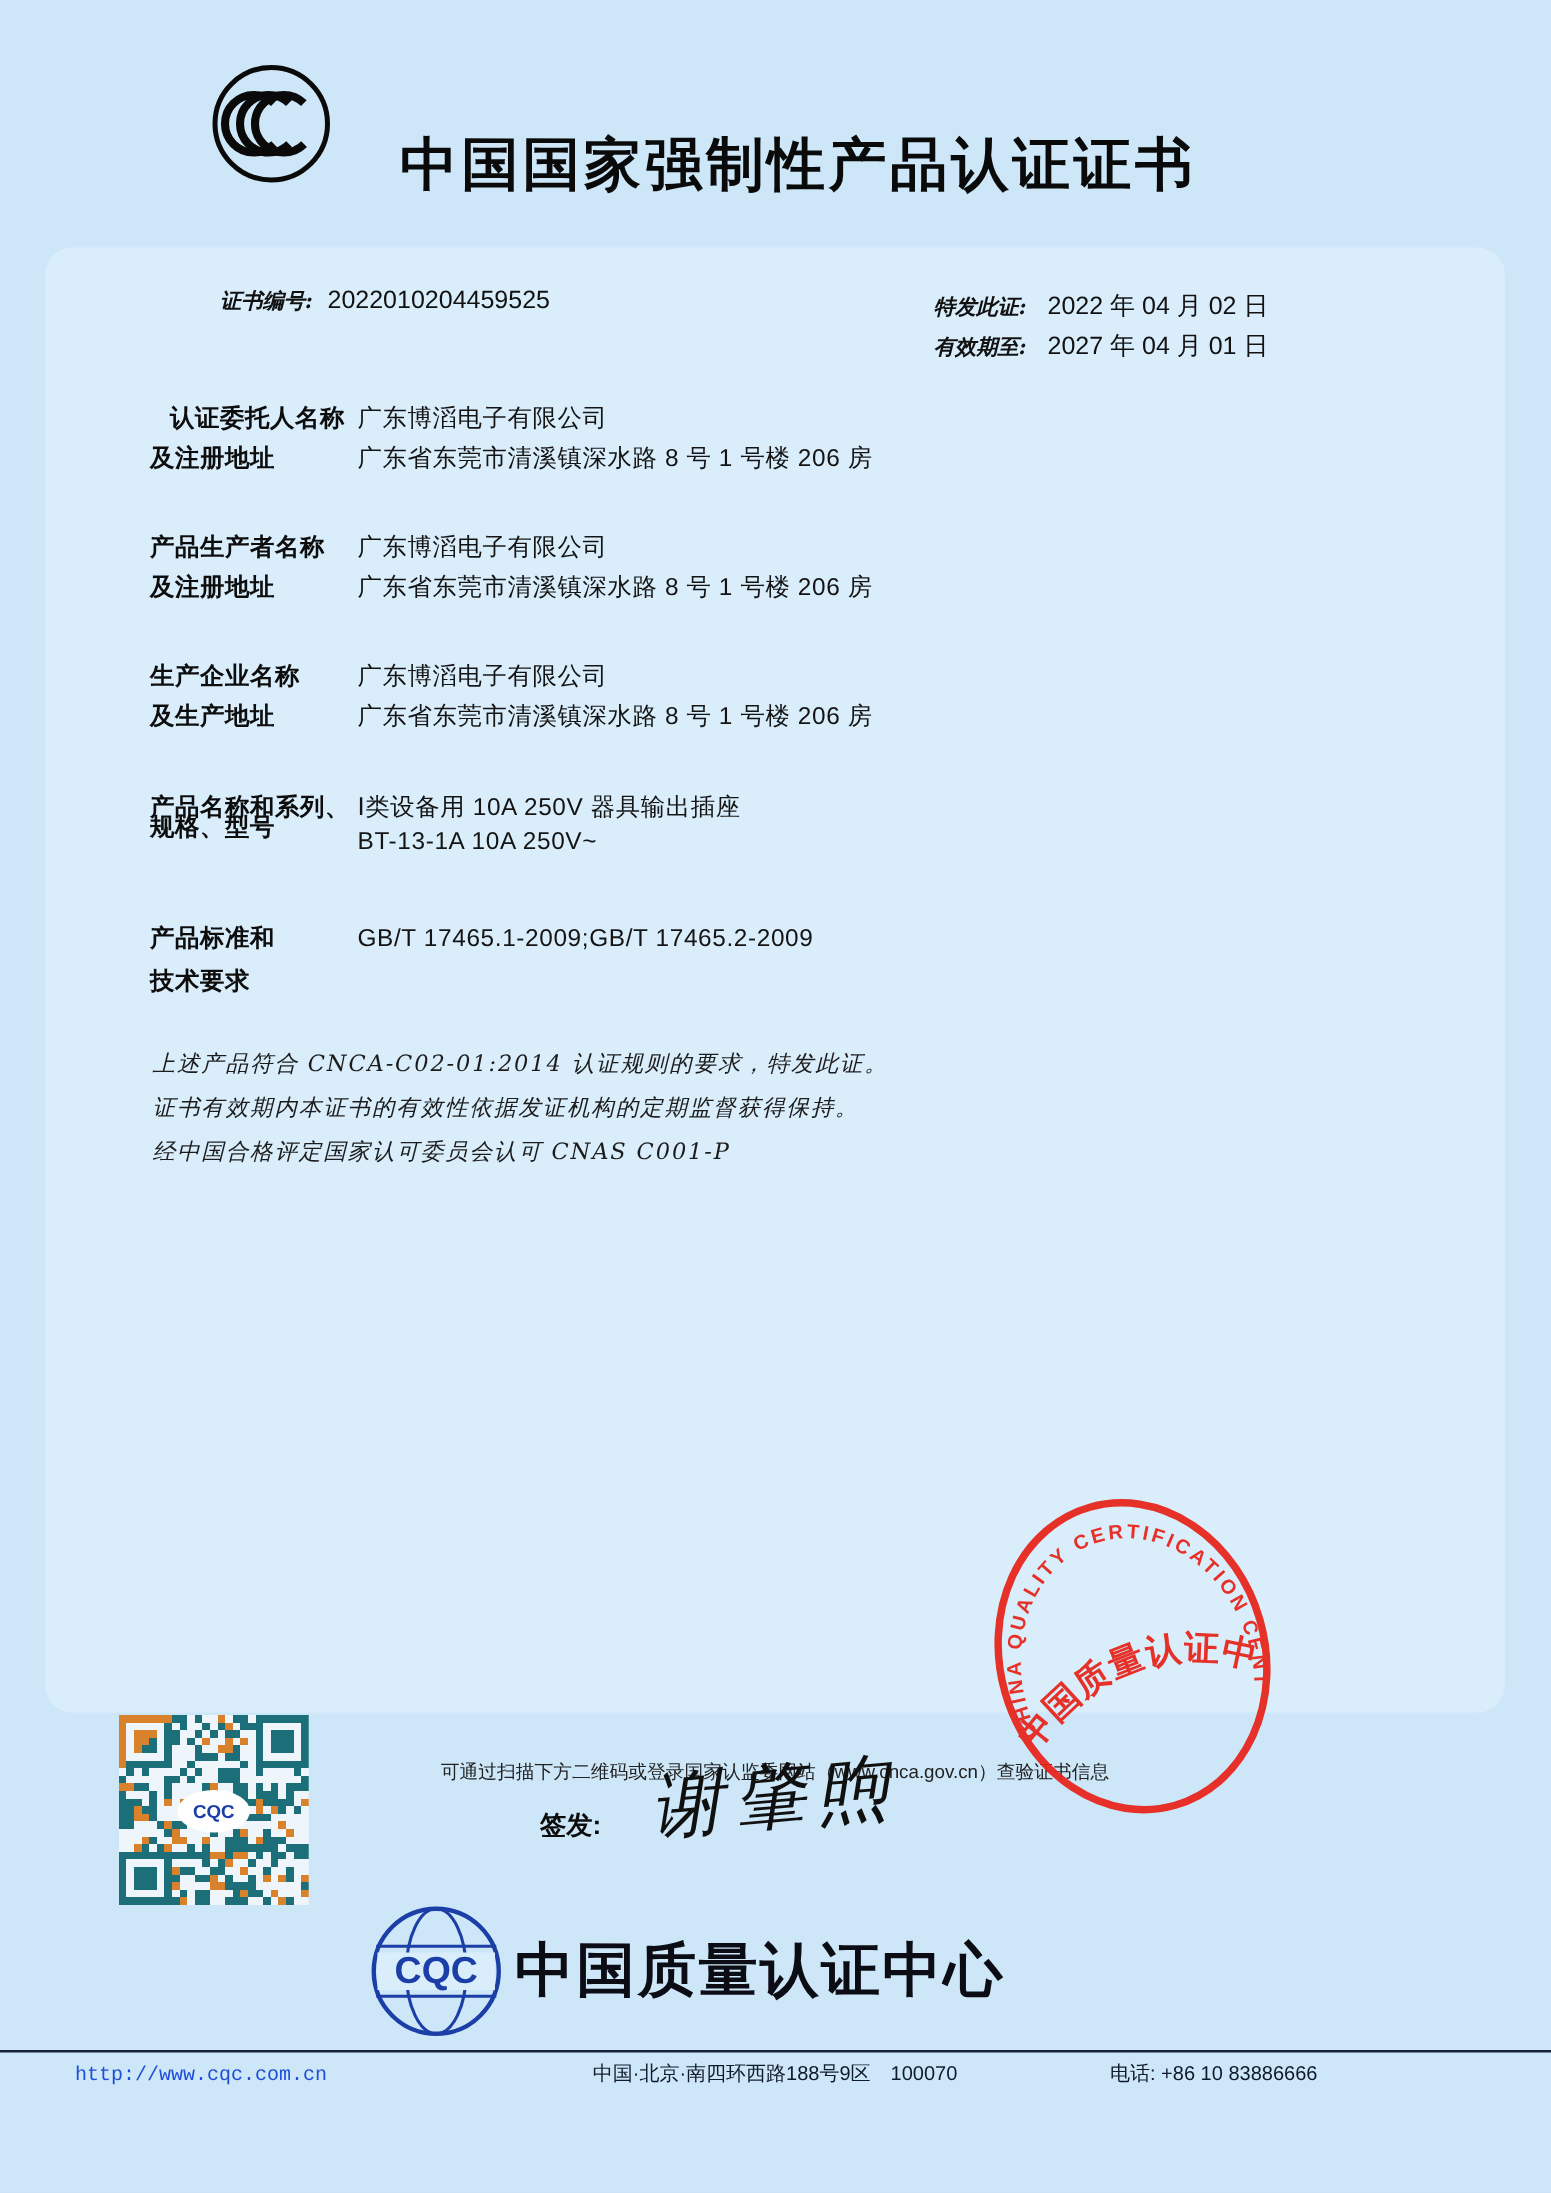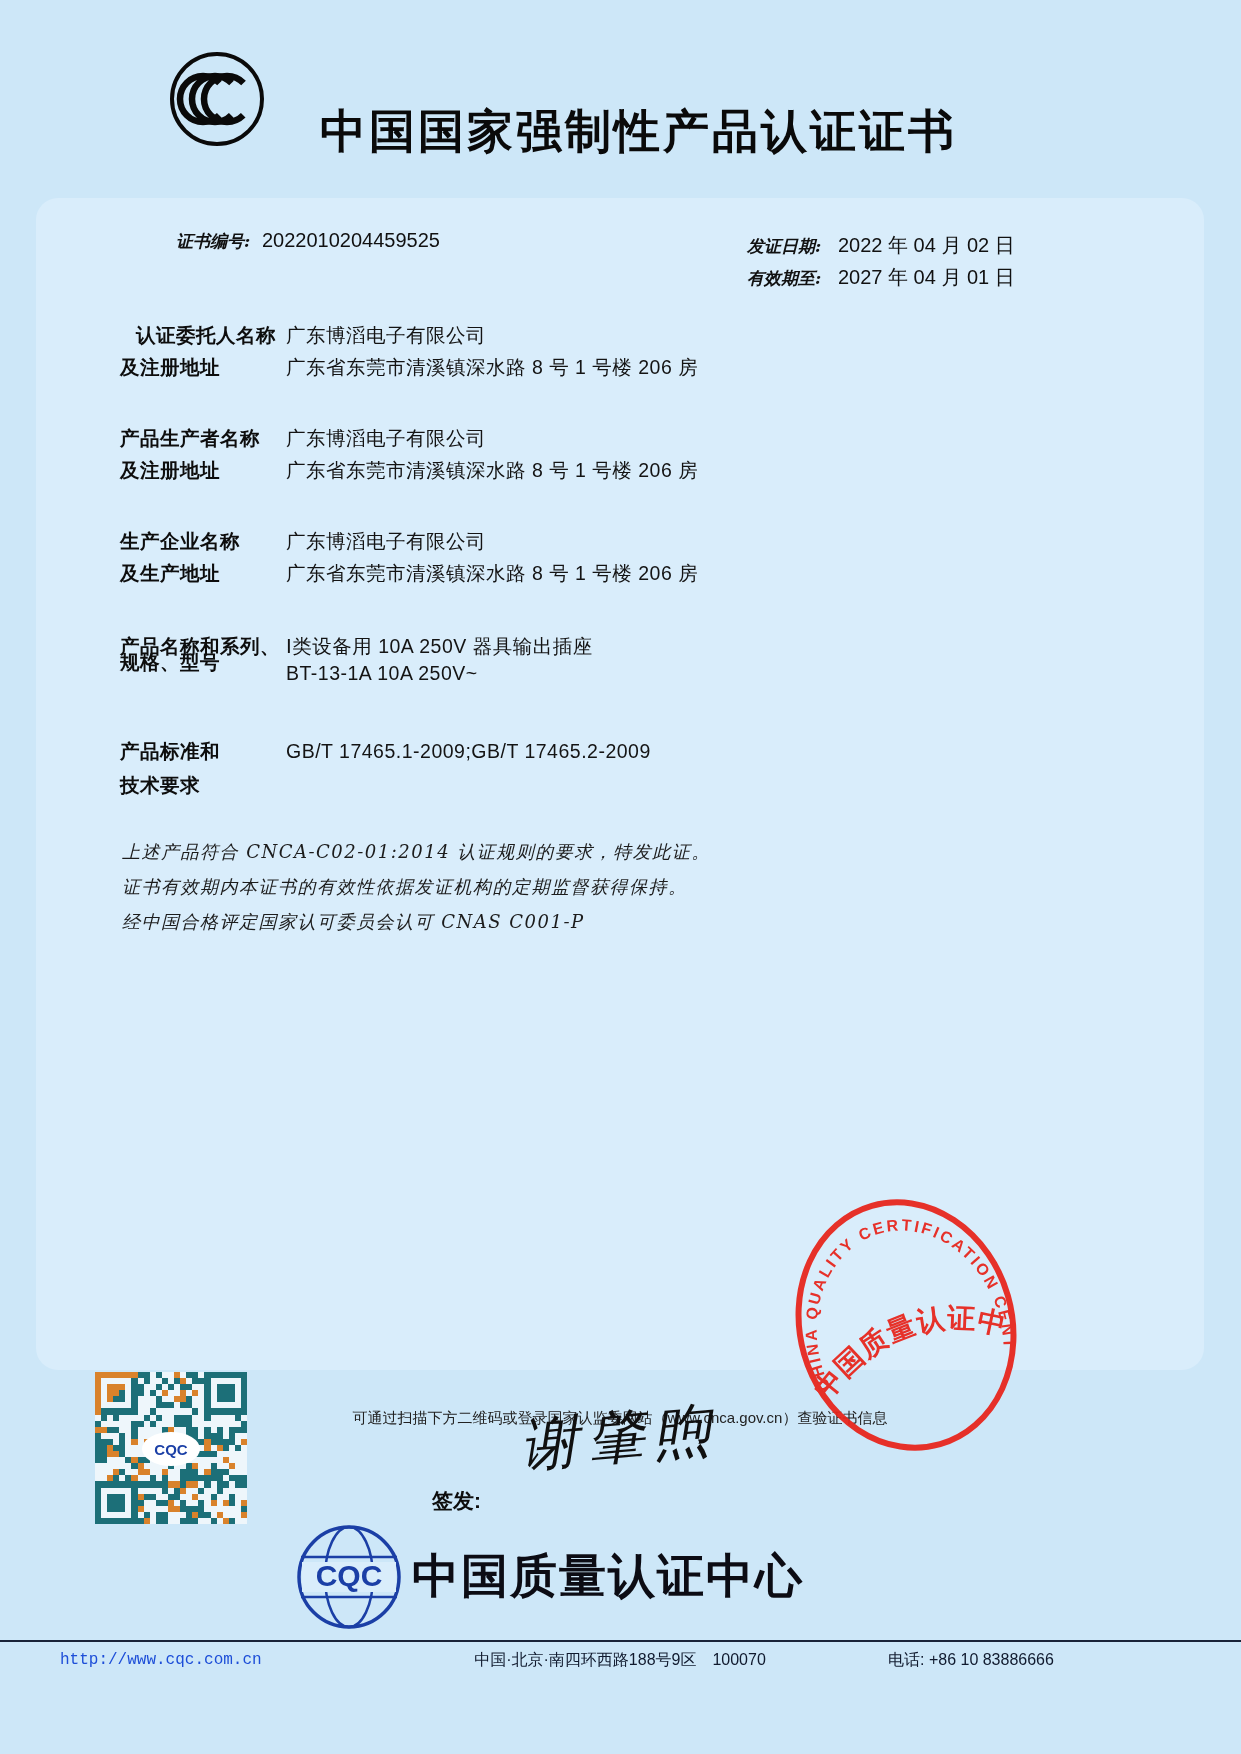--- a/index.html
+++ b/index.html
@@ -37,21 +37,21 @@
     <circle cx="59" cy="49" r="23" fill="none" stroke="#0a0a0a" stroke-width="6.5" stroke-dasharray="108 36.5" stroke-dashoffset="-18"></circle>
   </svg>
 
   <div class="abs title" style="left:320px;top:76px;">中国国家强制性产品认证证书</div>
 
   <div class="panel"></div>
 
   <div class="abs meta-label" style="left:176px;top:233px;">证书编号:</div>
   <div class="abs meta-value" style="left:262px;top:230px;">2022010204459525</div>
 
-  <div class="abs meta-label" style="left:747px;top:238px;">发证日期:</div>
+  <div class="abs meta-label" style="left:747px;top:238px;">特发此证:</div>
   <div class="abs meta-value" style="left:838px;top:235px;">2022 年 04 月 02 日</div>
   <div class="abs meta-label" style="left:747px;top:270px;">有效期至:</div>
   <div class="abs meta-value" style="left:838px;top:267px;">2027 年 04 月 01 日</div>
 
   <div>
     <div class="abs f-label" style="left:136px;top:326px;">认证委托人名称</div>
     <div class="abs f-label" style="left:120px;top:358px;">及注册地址</div>
     <div class="abs f-value" style="left:286px;top:326px;">广东博滔电子有限公司</div>
     <div class="abs f-value" style="left:286px;top:358px;">广东省东莞市清溪镇深水路 8 号 1 号楼 206 房</div>
   </div>
@@ -402,21 +402,21 @@
       <rect x="14" y="24" width="1" height="1" fill="#1c6f78"></rect>
       <rect x="15" y="24" width="1" height="1" fill="#1c6f78"></rect>
       <rect x="16" y="24" width="1" height="1" fill="#1c6f78"></rect>
       <rect x="19" y="24" width="1" height="1" fill="#1c6f78"></rect>
       <rect x="21" y="24" width="1" height="1" fill="#d9822b"></rect>
       <rect x="22" y="24" width="1" height="1" fill="#1c6f78"></rect>
     </svg>
   <div class="abs" style="left:142px;top:1432px;width:58px;height:34px;background:#fff;border-radius:50%;
        display:flex;align-items:center;justify-content:center;font-size:15px;font-weight:bold;color:#1b3fa6;">CQC</div>
 
-  <div class="abs sig-label" style="left:432px;top:1450px;margin-top:40px;">签发:</div>
+  <div class="abs sig-label" style="left:432px;top:1450px;">签发:</div>
   <div class="abs sig-name" style="left:520px;top:1408px;">谢肇煦</div>
 
   <svg class="abs" style="left:294px;top:1522px;" width="110" height="110" viewBox="0 0 110 110">
     <circle cx="55" cy="55" r="50" fill="none" stroke="#1b3fa6" stroke-width="3.5"></circle>
     <ellipse cx="55" cy="55" rx="24" ry="50" fill="none" stroke="#1b3fa6" stroke-width="2.5"></ellipse>
     <line x1="7" y1="35" x2="103" y2="35" stroke="#1b3fa6" stroke-width="2.5"></line>
     <line x1="7" y1="75" x2="103" y2="75" stroke="#1b3fa6" stroke-width="2.5"></line>
     <rect x="8" y="40" width="94" height="30" fill="#d9edfb"></rect>
     <text x="55" y="64" text-anchor="middle" font-size="30" font-weight="bold" font-family="Liberation Sans, sans-serif" fill="#1b3fa6">CQC</text>
   </svg>

